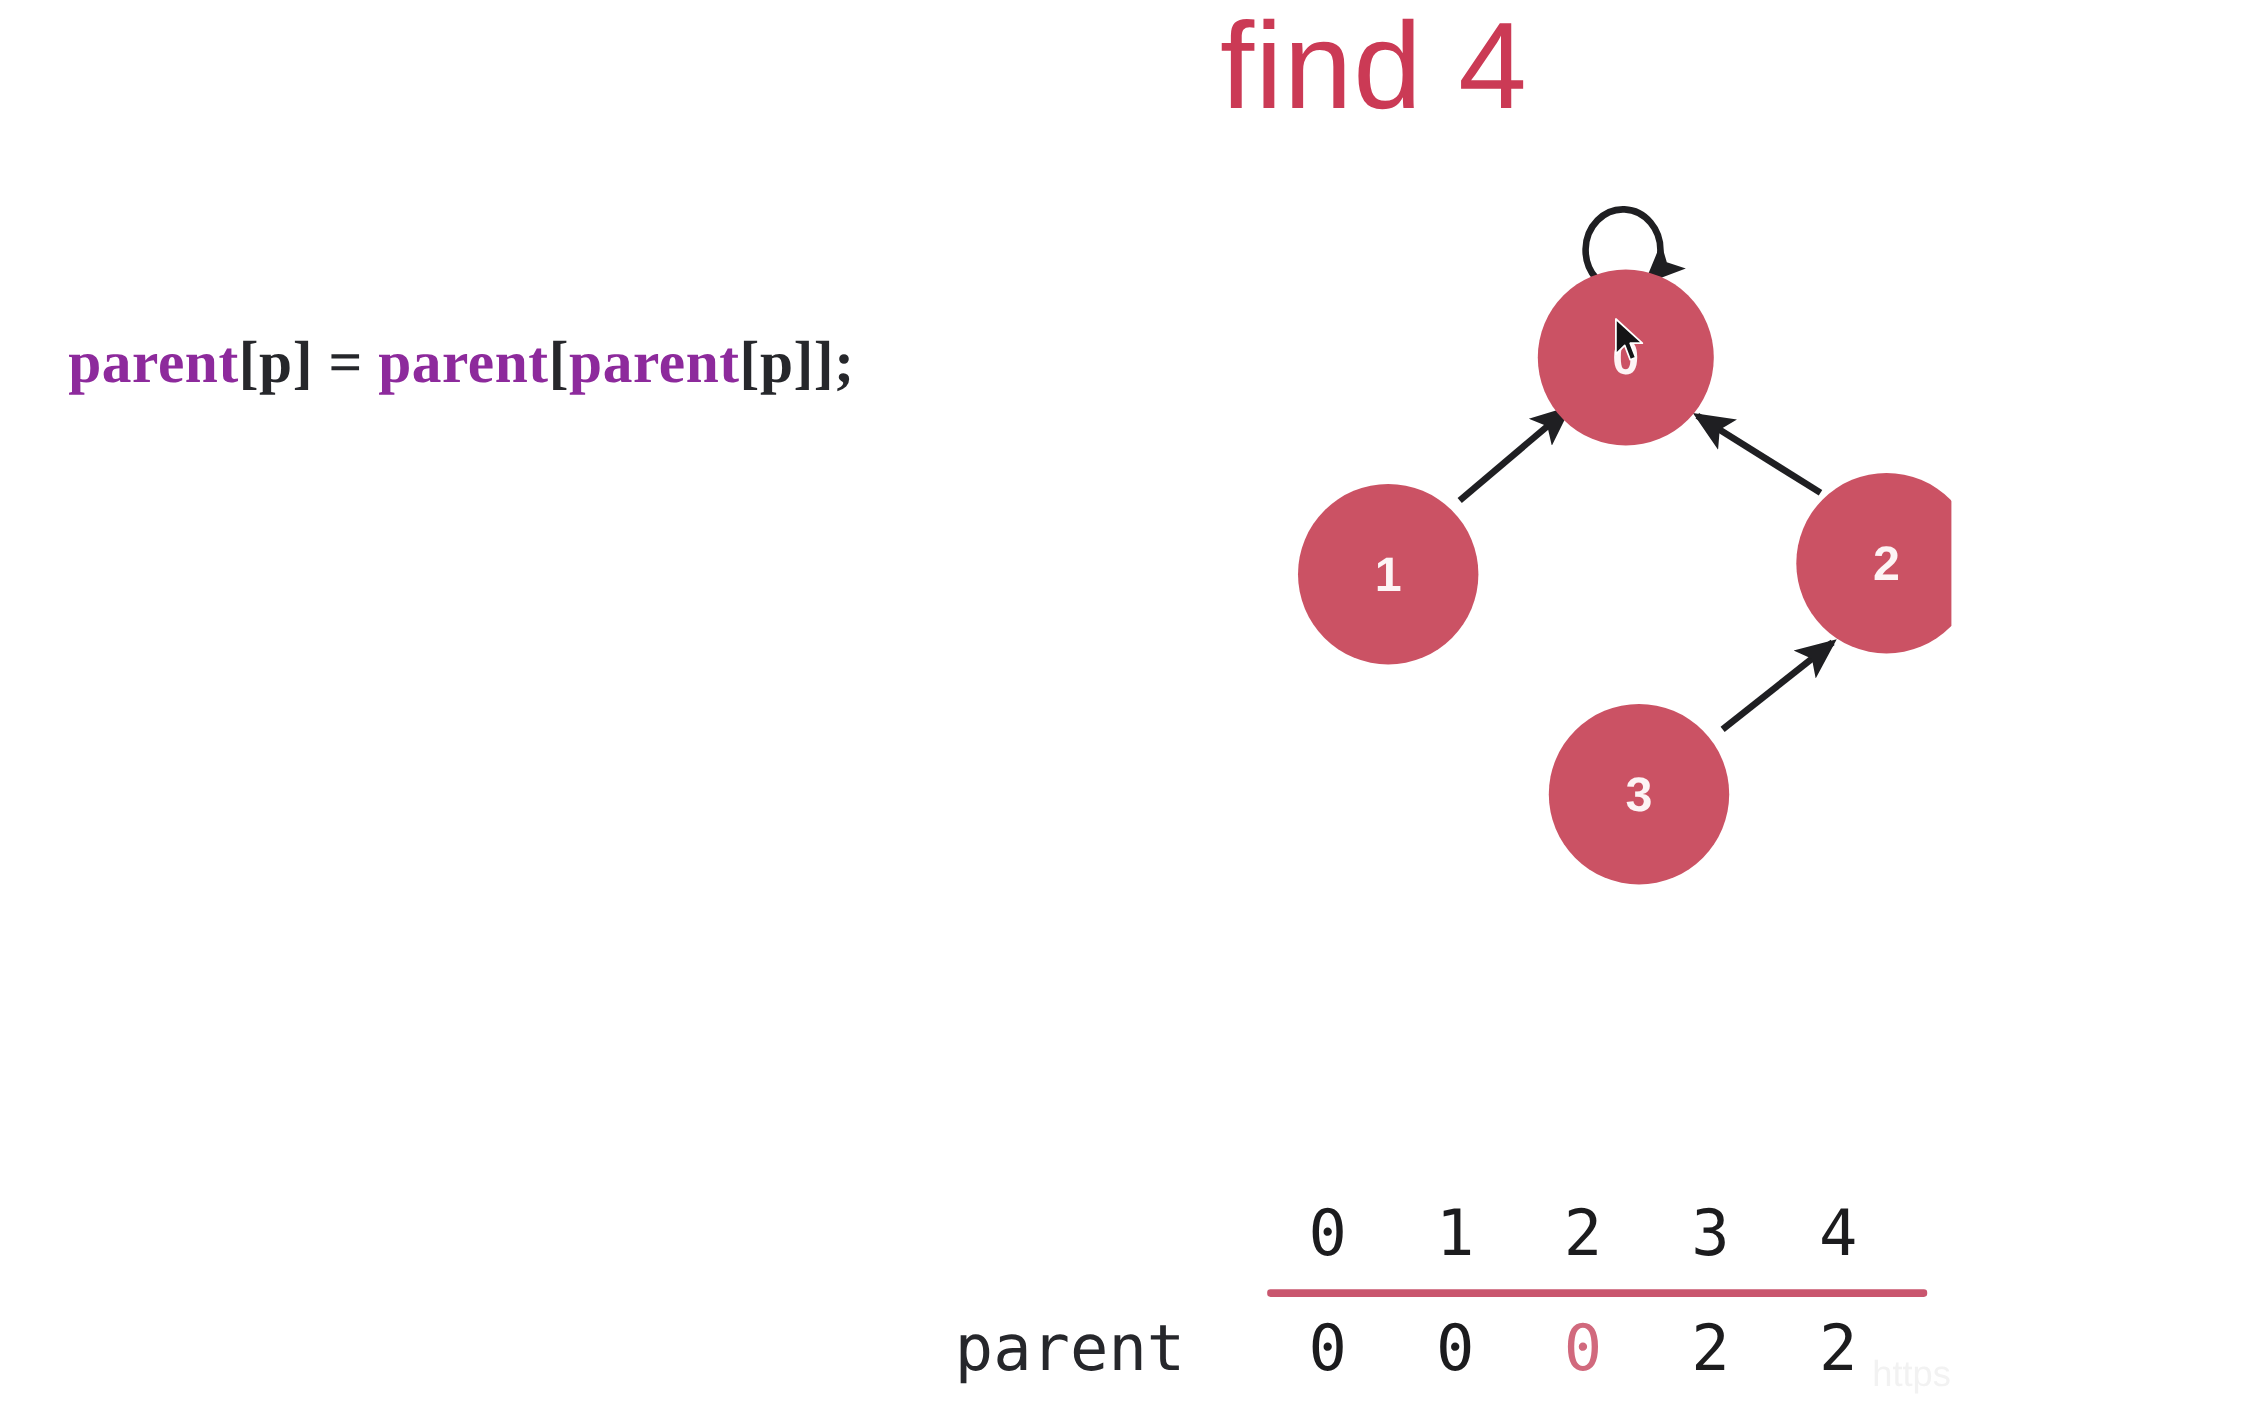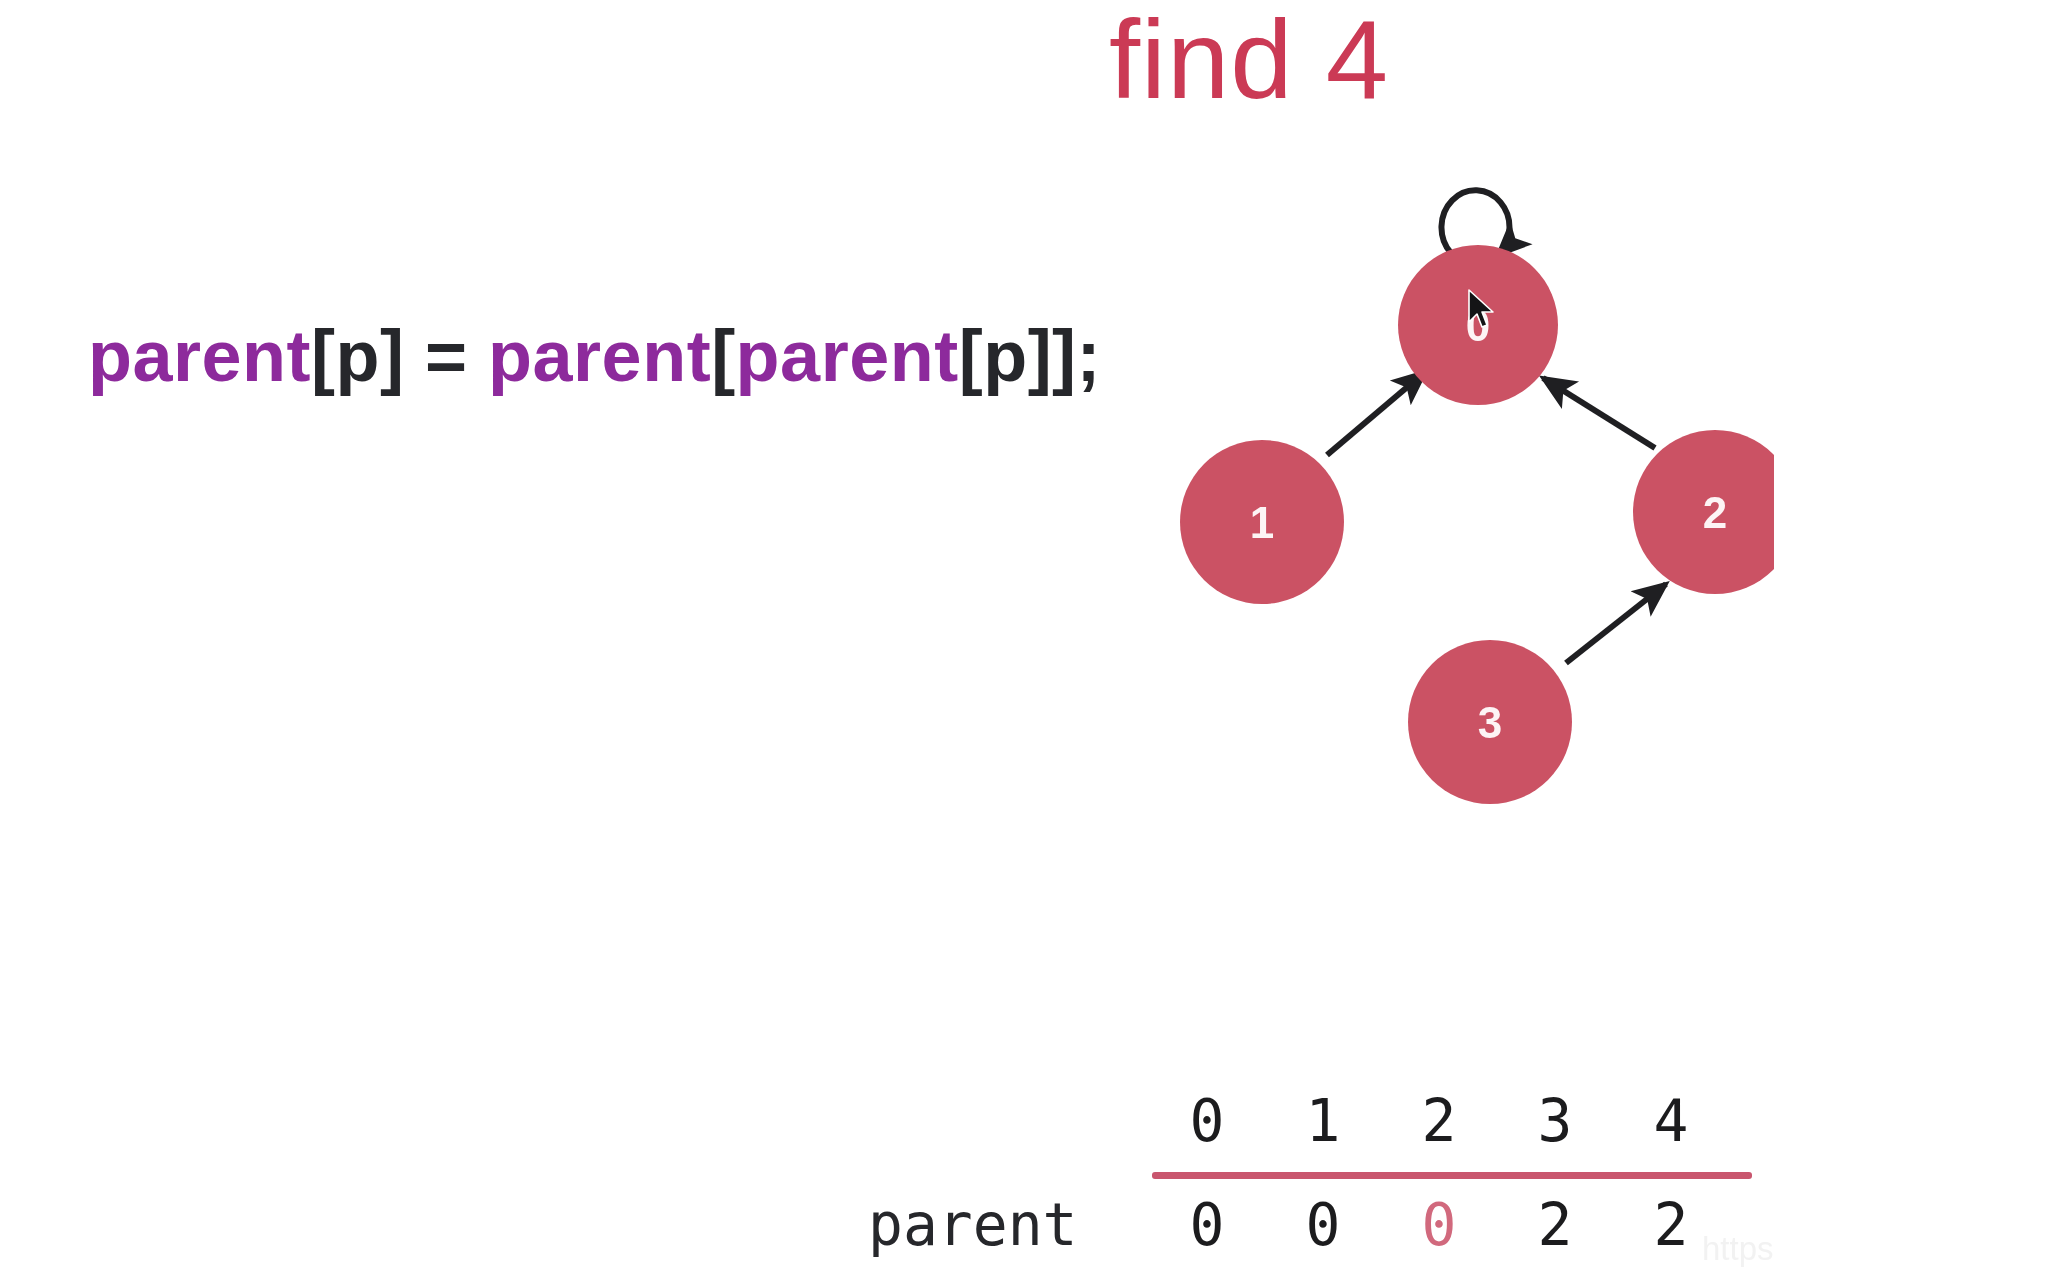--- a/index.html
+++ b/index.html
@@ -32,22 +32,22 @@
     line-height: 1.15;
     white-space: pre;
     transform: translateX(223px);
   }
 
   
   #code-line {
     position: absolute;
     left: 6px;
     top: 248px;
-    font-family: Liberation Sans, sans-serif;
-    font-size: 72px;
+    font-family: Liberation Serif, serif;
+    font-size: 54px;
     font-weight: 700;
     letter-spacing: 0.5px;
     line-height: 1;
     white-space: pre;
   }
   .tok-ident { color: #8d2a9c; }
   .tok-punct { color: #26272b; }
   .tok-op    { color: #26272b; }
 
   

